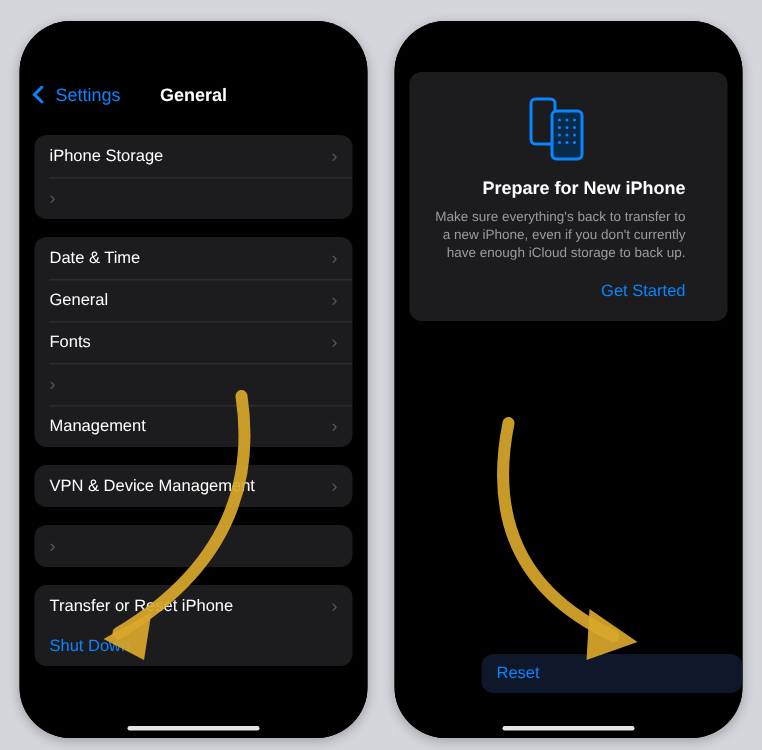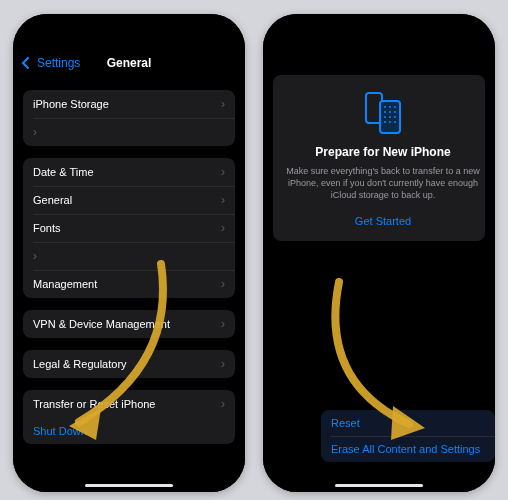--- a/index.html
+++ b/index.html
@@ -106,23 +106,23 @@
     height: 1px;
     background: #2c2c2e;
   }
   .chev { color: #59595e; font-size: 12px; }
   .linkrow { color: #0a84ff; font-size: 11px; padding: 7px 10px; }
 
   
   .card {
     background: #1c1c1e;
     border-radius: 8px;
-    margin: 27px 10px 0 10px;
-    padding: 16px 4px 10px 12px;
-    text-align: center;
+    margin: 0 10px 0 10px;
+    padding: 16px 28px 10px 12px;
+    text-align: right;
   }
   .card-icon {
     display: flex;
     justify-content: center;
     margin-bottom: 10px;
   }
   .card-title {
     color: #fff;
     font-size: 12px;
     font-weight: 600;
@@ -245,21 +245,20 @@
 
       <div class="group">
         <div class="row">
           <span>VPN &amp; Device Management</span>
           <span class="chev">›</span>
         </div>
       </div>
 
       <div class="group">
         <div class="row">
-          <span>Legal &amp; Regulatory</span>
           <span class="chev">›</span>
         </div>
       </div>
 
       <div class="group">
         <div class="row">
           <span>Transfer or Reset iPhone</span>
           <span class="chev">›</span>
         </div>
         <div class="linkrow">
@@ -323,23 +322,20 @@
       <div class="card-desc">Make sure everything's back to transfer to a new iPhone, even if you don't currently have enough iCloud storage to back up.</div>
       <div class="card-link">
         <span>Get Started</span>
       </div>
     </div>
 
     <div class="bottom-group">
       <div class="linkrow">
         <span>Reset</span>
       </div>
-      <div class="linkrow">
-        <span>Erase All Content and Settings</span>
-      </div>
     </div>
 
     <div class="home-indicator"></div>
   </div>
 
   <svg class="arrow" style="left:58px; top:258px;" width="150" height="175" viewBox="0 0 150 175">
     <path d="M18 10 Q -2 110 88 152" stroke="#d9a72a" stroke-width="8" fill="none" stroke-linecap="round" opacity="0.92"></path>
     <path d="M72 134 L104 156 L70 168 Z" fill="#d9a72a" opacity="0.92"></path>
   </svg>
 </div>

